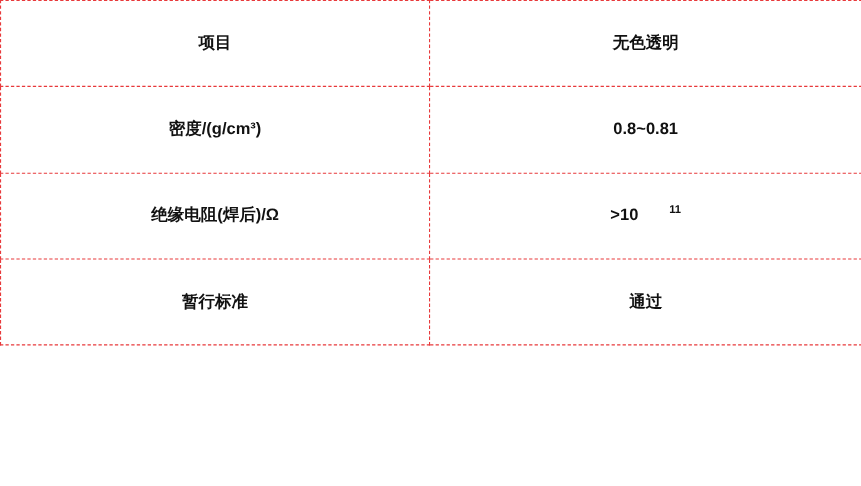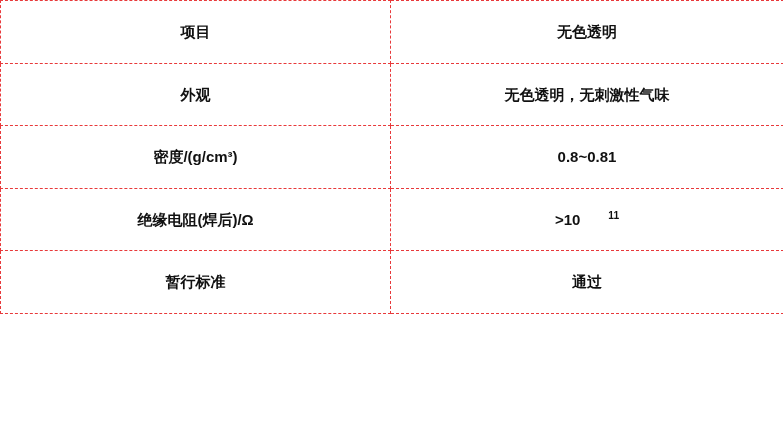--- a/index.html
+++ b/index.html
@@ -54,24 +54,20 @@
   <colgroup>
     <col class="col-left">
     <col class="col-right">
   </colgroup>
   <tbody>
     <tr>
       <td>项目</td>
       <td>无色透明</td>
     </tr>
     <tr>
-      <td>外观</td>
-      <td>无色透明，无刺激性气味</td>
-    </tr>
-    <tr>
       <td>密度/(g/cm³)</td>
       <td>0.8~0.81</td>
     </tr>
     <tr>
       <td>绝缘电阻(焊后)/Ω</td>
       <td><span>&gt;10</span><sup>11</sup></td>
     </tr>
     <tr>
       <td>暂行标准</td>
       <td>通过</td>

